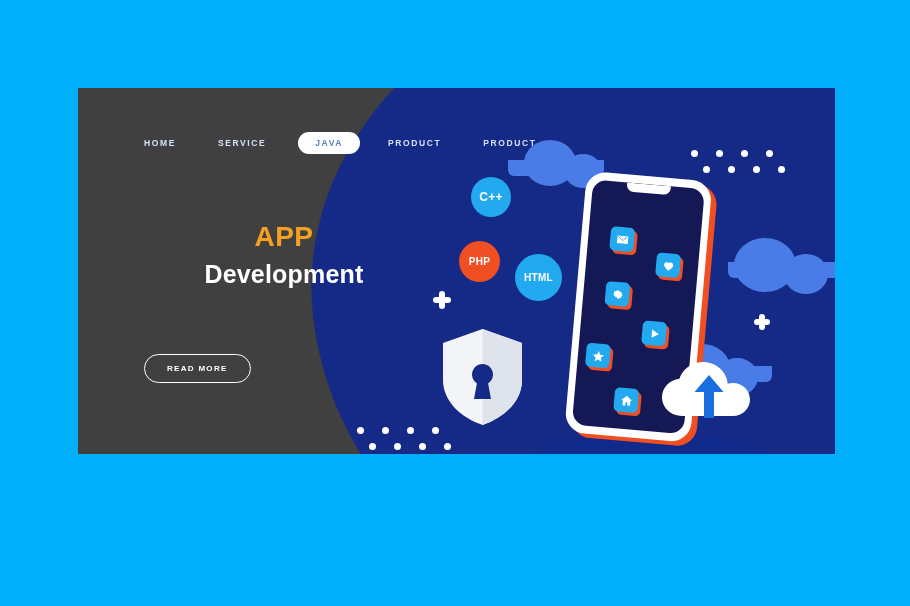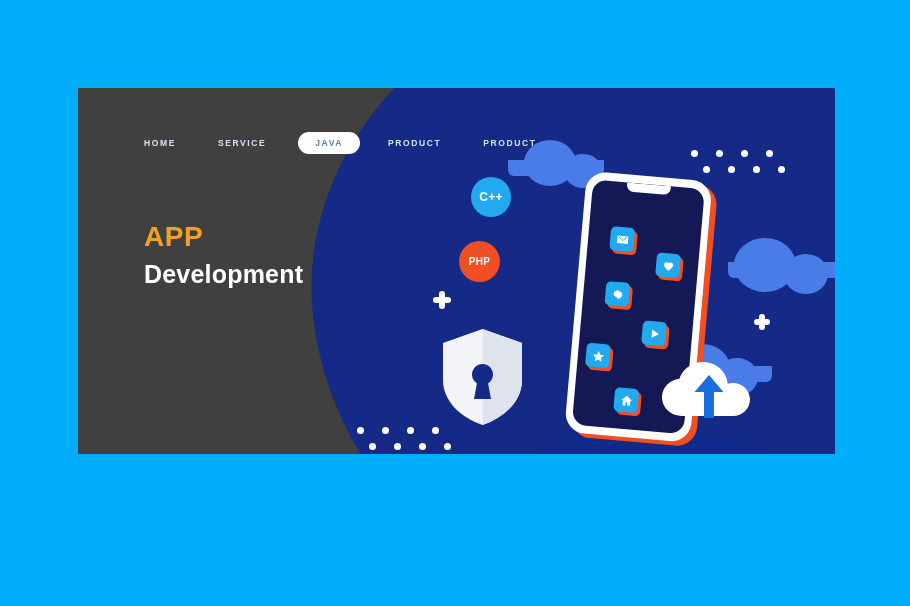--- a/index.html
+++ b/index.html
@@ -107,20 +107,21 @@
     margin-right: 28px;
     margin-left: -10px;
   }
 
   
   #copy {
     position: absolute;
     left: 66px;
     top: 134px;
     width: 280px;
+    text-align: center;
   }
   #title-app {
     color: #f5a020;
     font-size: 28px;
     font-weight: 800;
     letter-spacing: 0.5px;
     line-height: 1.1;
     margin: 0;
   }
   #title-dev {
@@ -312,20 +313,21 @@
       <div class="nav-item">PRODUCT</div>
       <div class="nav-item">PRODUCT</div>
     </div>
 
     <div id="copy">
       <div id="title-app">APP</div>
       <div id="title-dev">Development</div>
     </div>
 
     <div id="cta-row">
+      <button class="cta-btn">READ MORE</button>
     </div>
 
     <div id="socials">
       <span class="social-icon">
         <svg width="15" height="15" viewBox="0 0 24 24">
           <rect x="1" y="1" width="22" height="22" rx="4" fill="none" stroke="#ffffff" stroke-width="1.8"></rect>
           <rect x="5.5" y="9.5" width="3" height="9" fill="#ffffff"></rect>
           <circle cx="7" cy="6.4" r="1.7" fill="#ffffff"></circle>
           <path d="M11 18.5v-9h3v1.3c.6-1 1.7-1.5 3-1.5 2.1 0 3.5 1.4 3.5 3.8v5.4h-3v-4.9c0-1.2-.5-1.9-1.6-1.9-1 0-1.9.7-1.9 2v4.8z" fill="#ffffff"></path>
         </svg>
@@ -342,20 +344,23 @@
         </svg>
       </span>
     </div>
 
     <div class="bubble" style="left:393px; top:89px; width:40px; height:40px; background:#22a9f0; font-size:12px;">
       <span>C++</span>
     </div>
     <div class="bubble" style="left:381px; top:153px; width:41px; height:41px; background:#f04e23; font-size:10px;">
       <span>PHP</span>
     </div>
+    <div class="bubble" style="left:437px; top:166px; width:47px; height:47px; background:#22a9f0; font-size:10px;">
+      <span>HTML</span>
+    </div>
 
     <div id="phone-ellipse-shadow"></div>
 
     <div id="shield">
       <svg width="83" height="98" viewBox="0 0 83 98">
         <path d="M41.5 1 L81 15 V52 C81 74 62 90 41.5 97 C21 90 2 74 2 52 V15 Z" fill="#f2f4f8"></path>
         <path d="M41.5 1 L81 15 V52 C81 74 62 90 41.5 97 Z" fill="#dfe3ec"></path>
         <path d="M41.5 36 a10.5 10.5 0 0 1 5.6 19.4 L50 71 H33 l2.9 -15.6 A10.5 10.5 0 0 1 41.5 36 Z" fill="#152a86"></path>
       </svg>
     </div>

